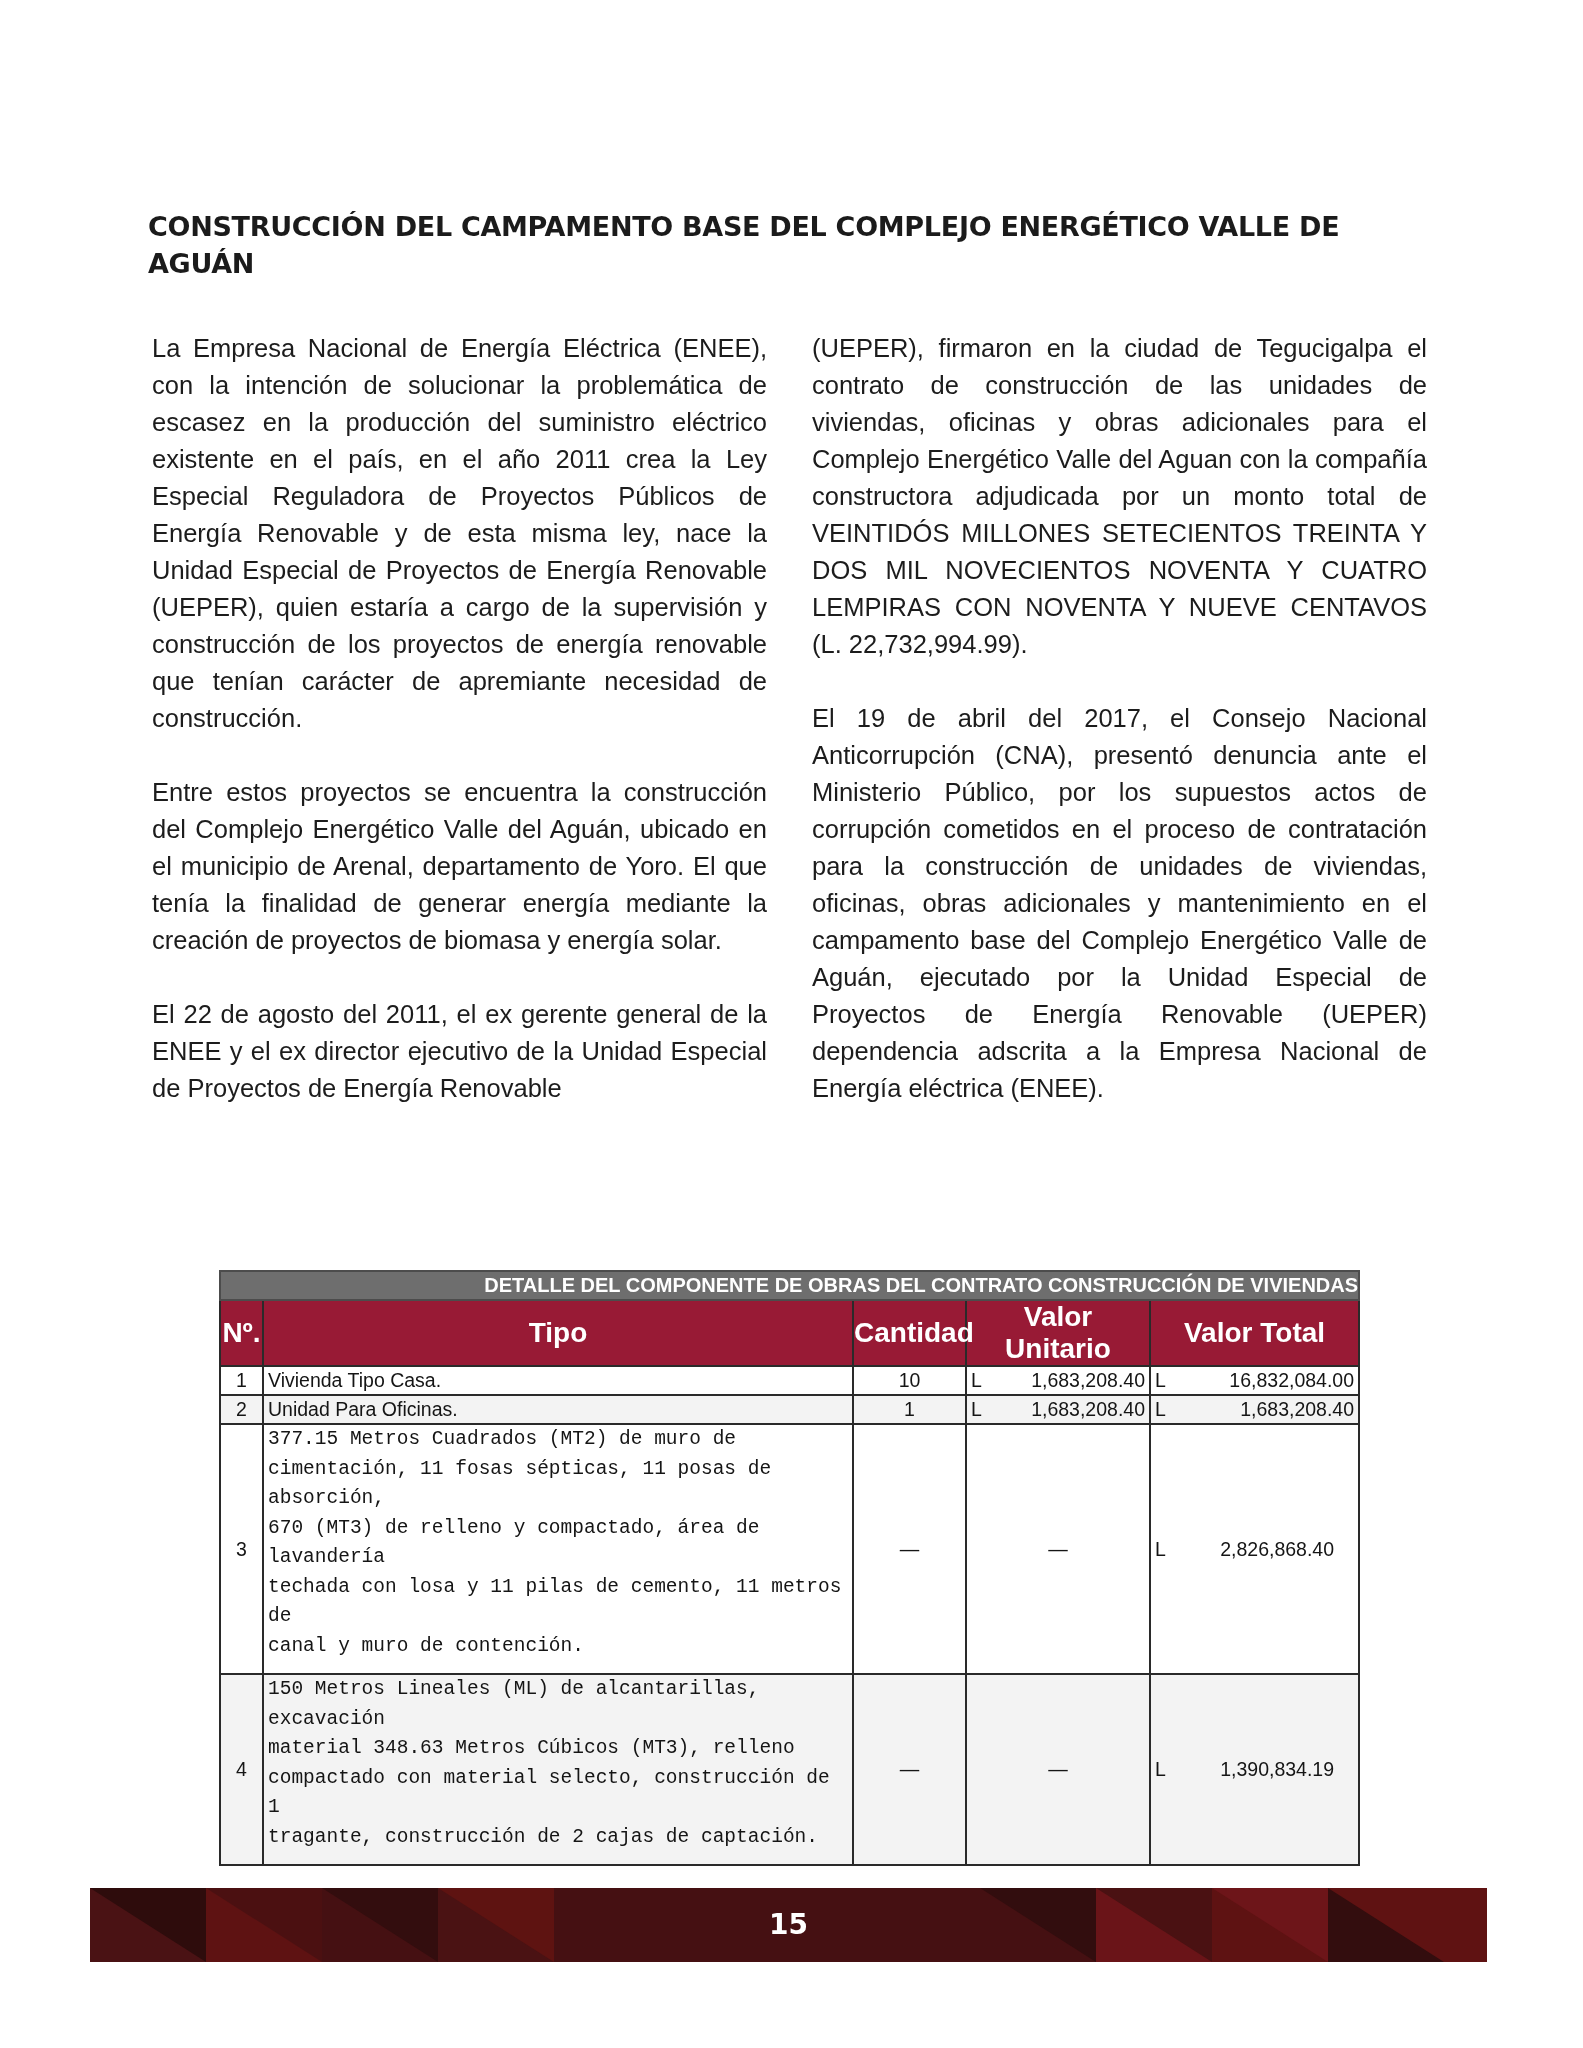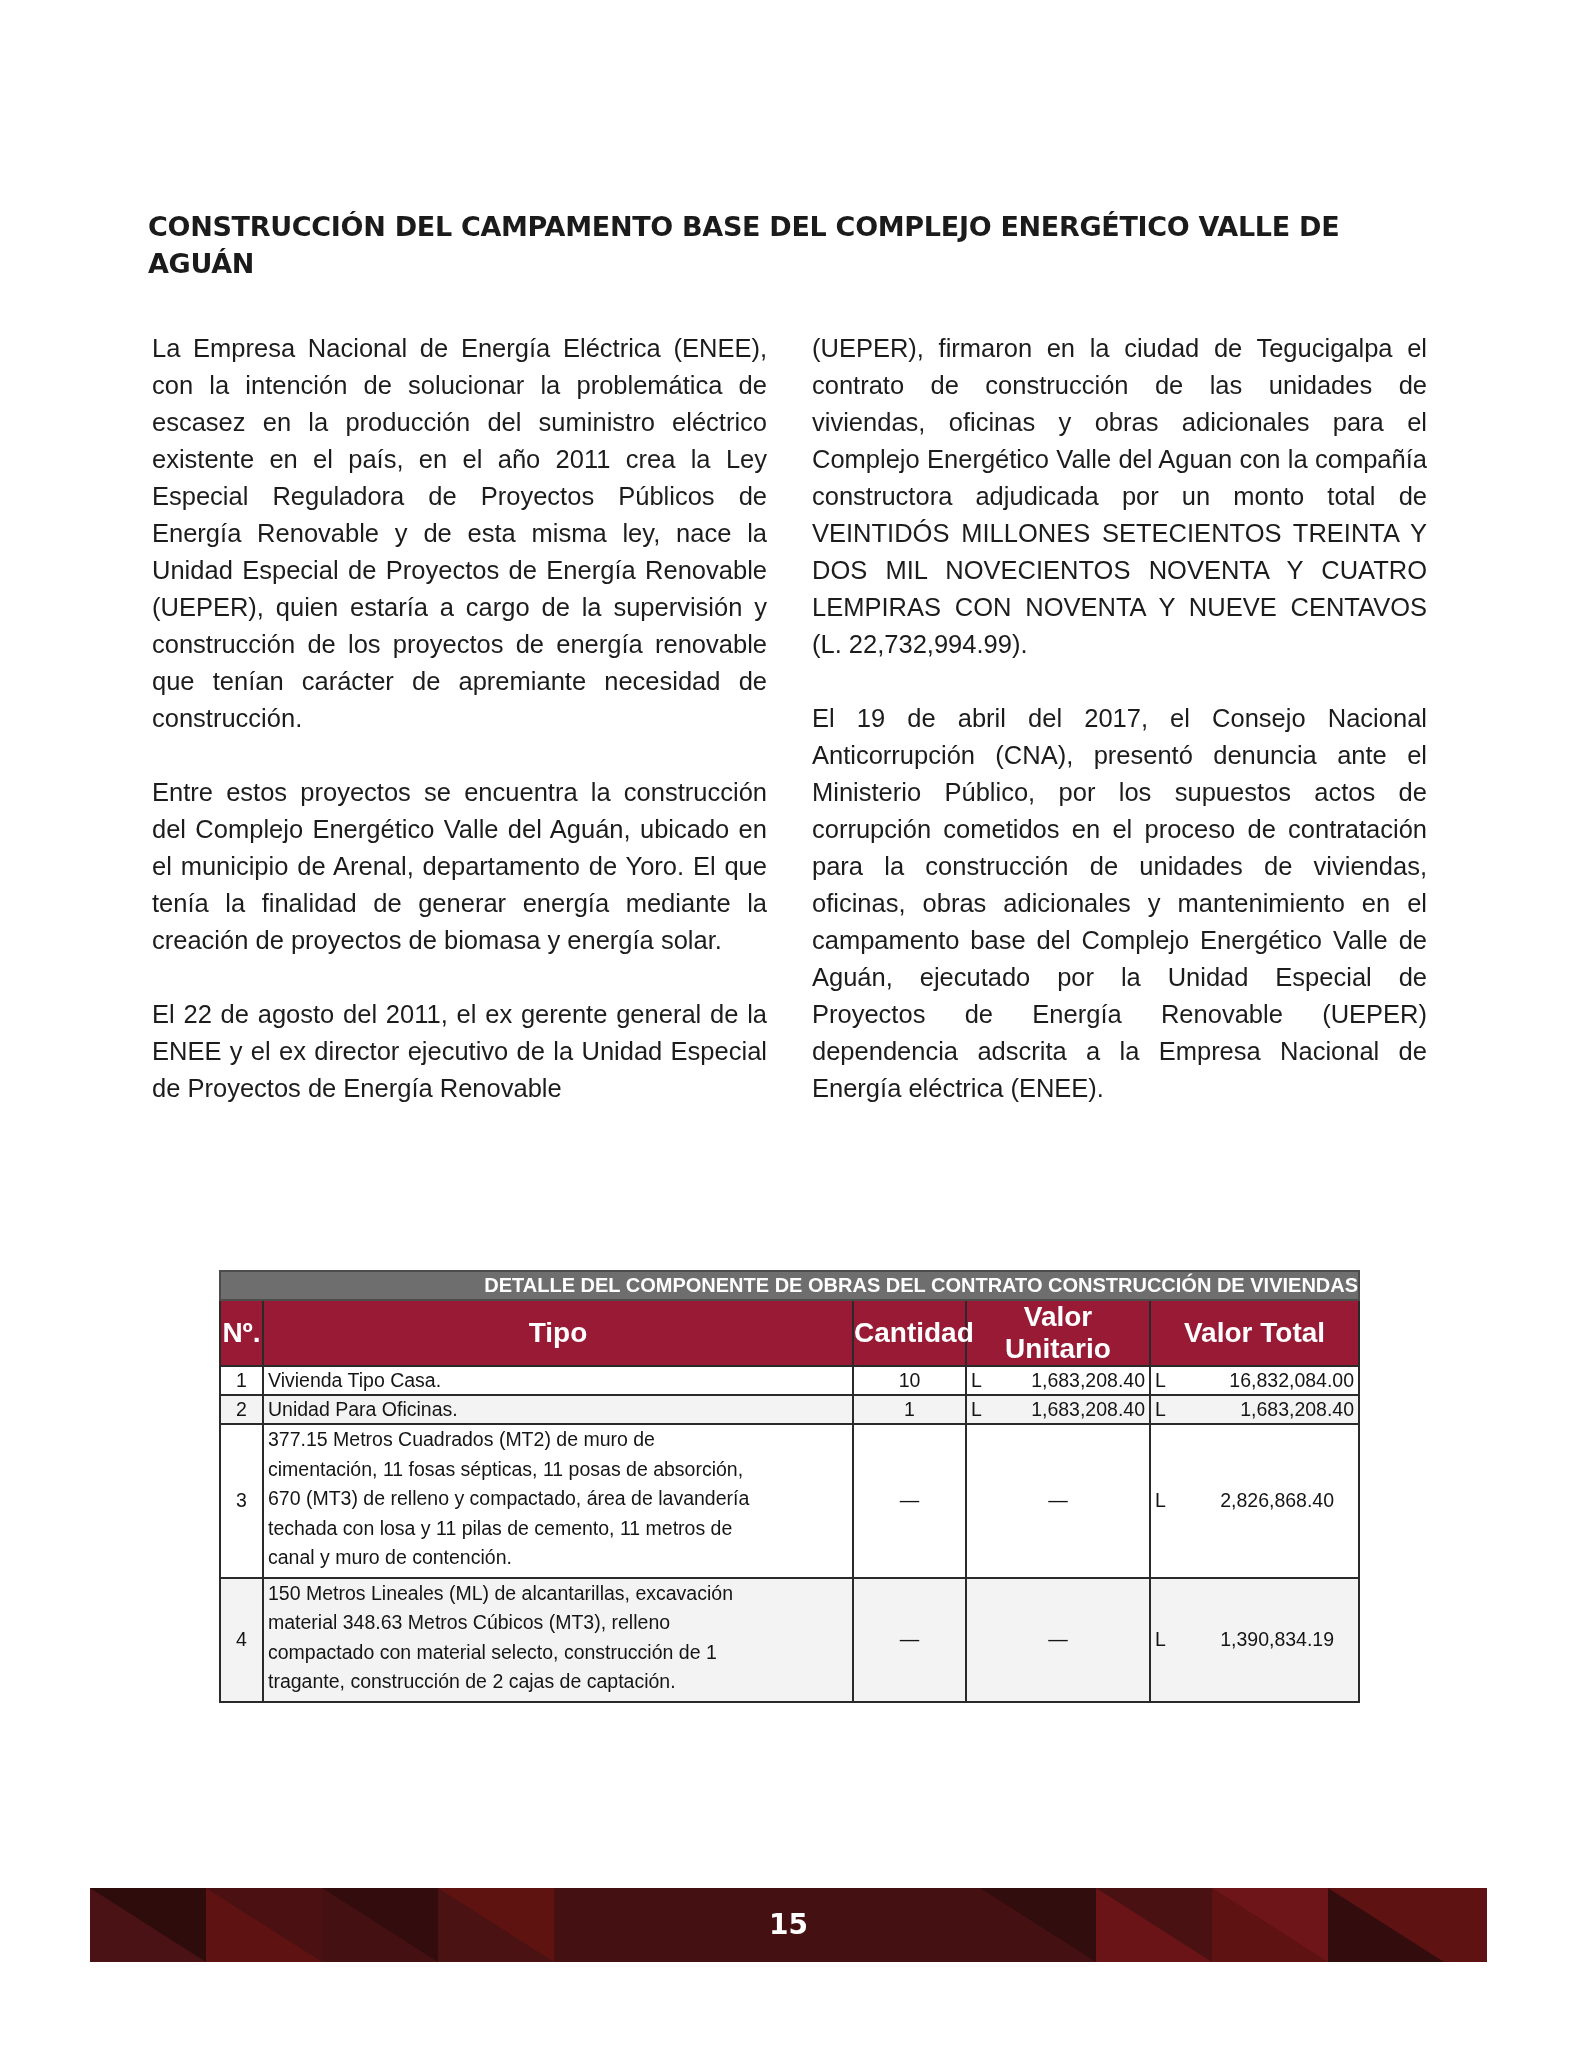--- a/index.html
+++ b/index.html
@@ -24,21 +24,21 @@
   .t-title th { background: #6e6e6e; color: #ffffff; font-weight: bold; font-size: 20px;
                 height: 27px; text-align: right; padding: 0; border-color: #4c4c4c; }
   .t-head th { background: #981a35; color: #ffffff; font-weight: bold; font-size: 28px;
                height: 27px; text-align: center; padding: 0; }
   .t-row td { height: 27px; line-height: 27px; }
   .t-row.alt td { background: #f3f3f3; }
   .c-no { text-align: center; }
   .c-tipo { text-align: left; }
   .c-qty { text-align: center; }
   .money { display: flex; justify-content: space-between; }
-  .desc td.c-tipo { line-height: 29.5px; padding-top: 0; padding-bottom: 4px; }
+  .desc td.c-tipo { line-height: 29.5px; padding-top: 0; padding-bottom: 12px; font-family: Liberation Mono, monospace; }
   .t-total td { background: #440f1c; color: #ffffff; font-weight: bold; font-size: 20px;
                 height: 27px; border-color: #2a0a12; }
   .t-total .total-label { text-align: center; }
 
   .footer { position: absolute; left: 90px; top: 1888px; width: 1397px; height: 58px; }
   .footer svg { display: block; }
   .page-num { position: absolute; left: 0; top: 0; width: 100%; height: 74px;
               text-align: center; line-height: 74px; color: #ffffff;
               font-family: "DejaVu Sans", sans-serif; font-weight: bold; font-size: 28px; }
 </style>

